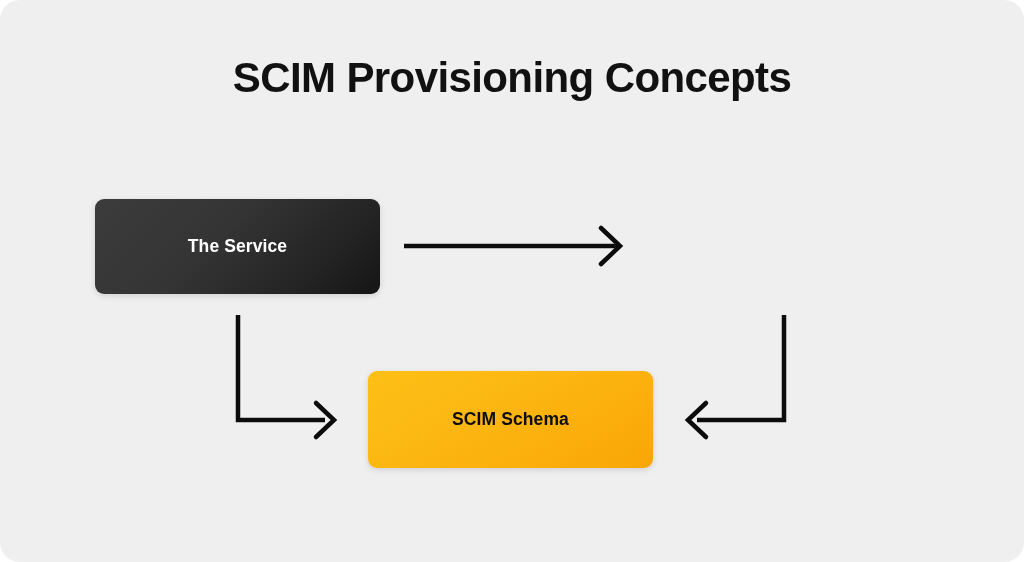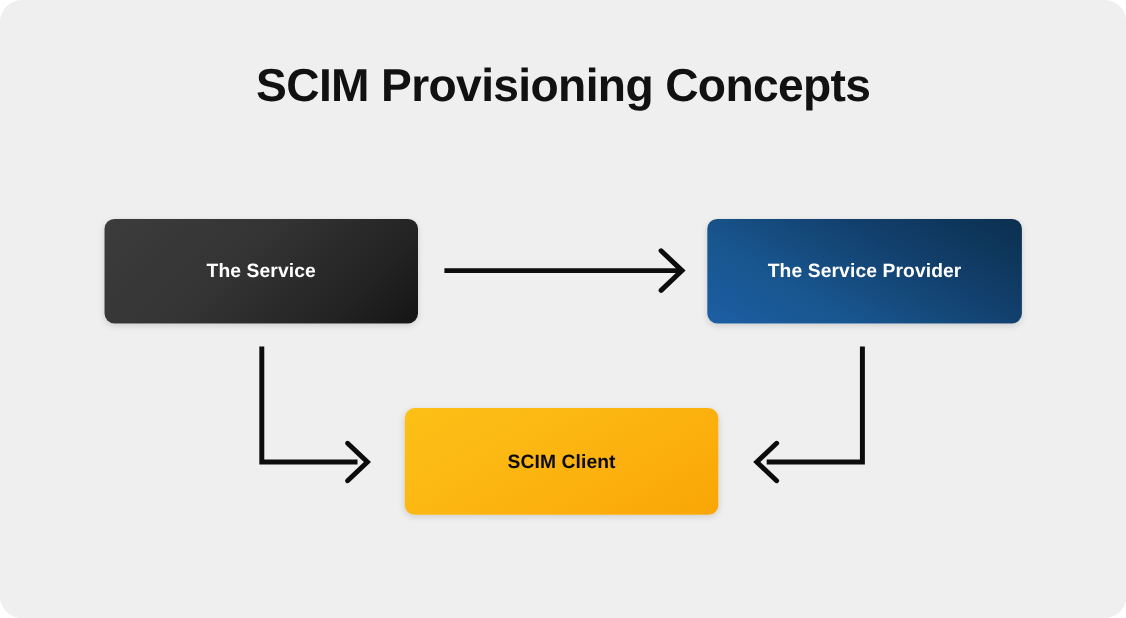--- a/index.html
+++ b/index.html
@@ -120,21 +120,18 @@
     <g>
       <polyline points="784,315 784,420 697,420" fill="none" stroke="#0c0c0c" stroke-width="4.5" stroke-linecap="butt" stroke-linejoin="miter"></polyline>
       <polyline points="706,403 688,420 706,437" fill="none" stroke="#0c0c0c" stroke-width="4.5" stroke-linecap="round" stroke-linejoin="miter"></polyline>
     </g>
   </svg>
 
   <div class="node" id="node-client">
     <span class="node-label">The Service</span>
   </div>
 
-  <div class="node" id="node-service-provider">
-    <span class="node-label">The Service Provider</span>
-  </div>
 
   <div class="node" id="node-scim-schema">
-    <span class="node-label">SCIM Client</span>
+    <span class="node-label">SCIM Schema</span>
   </div>
 
 </div>
 
 </body></html>

